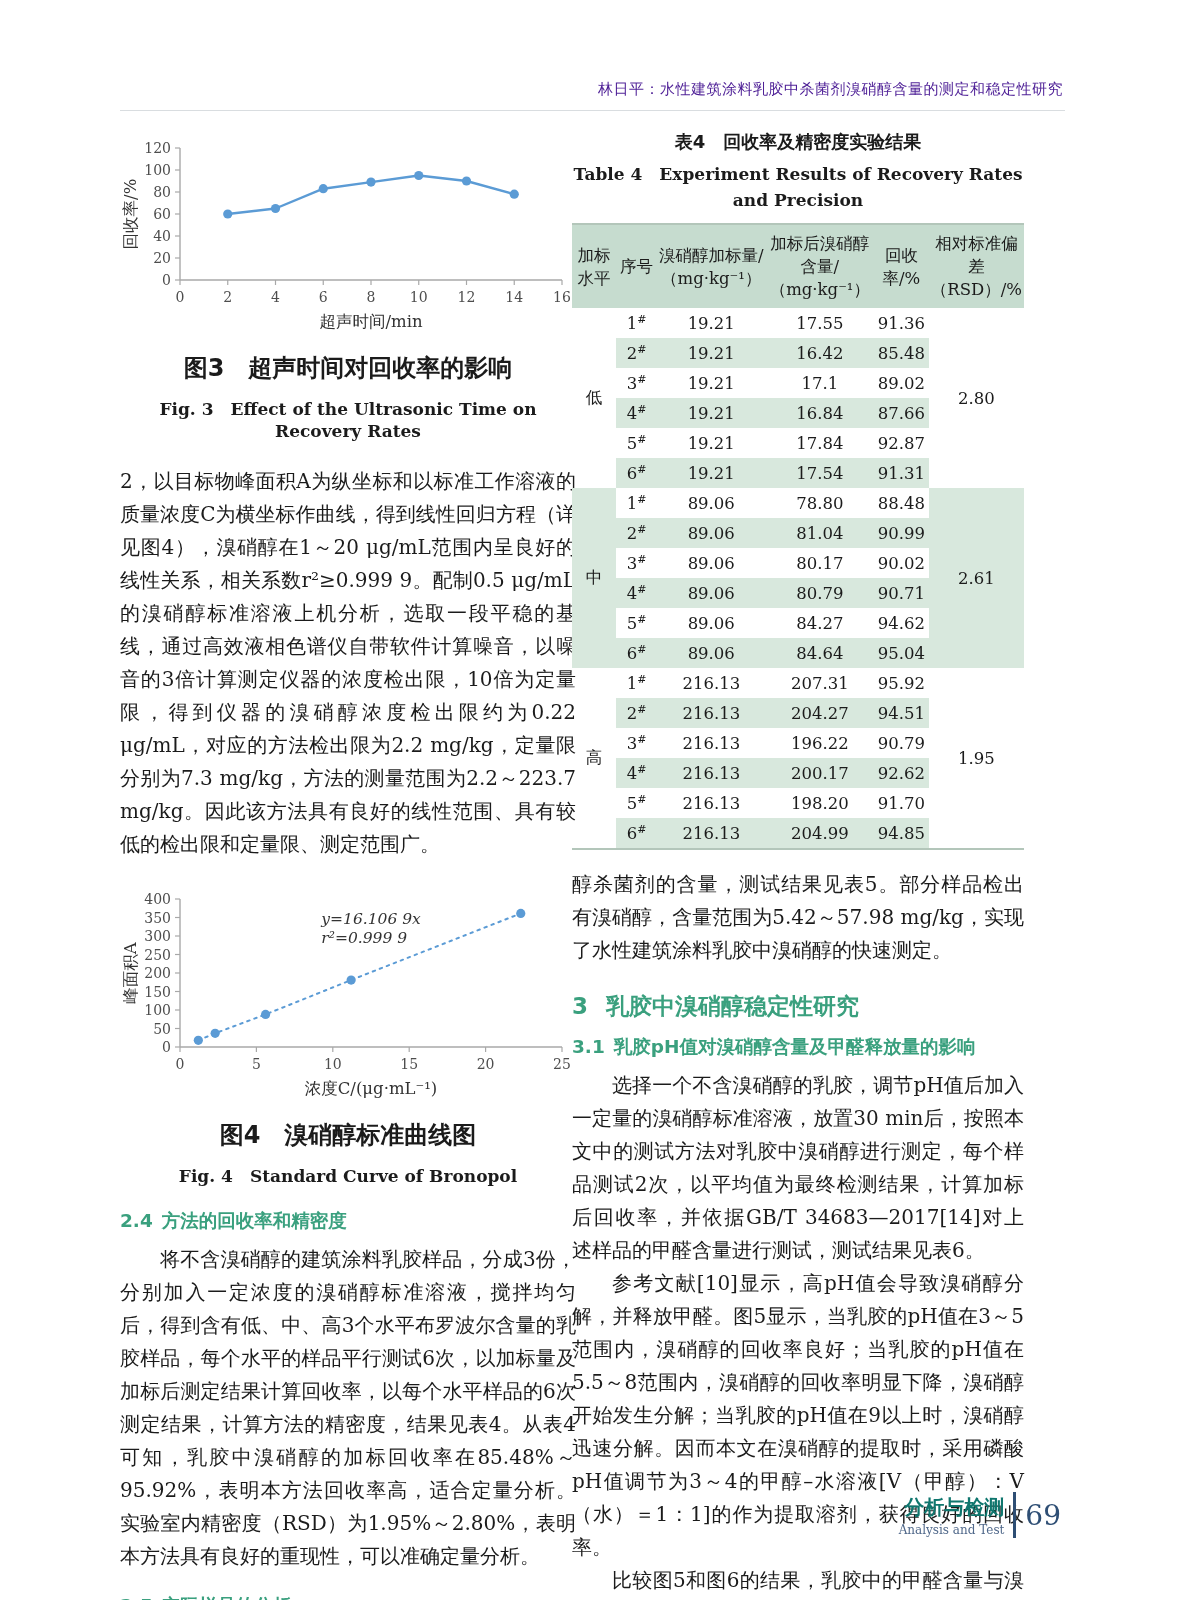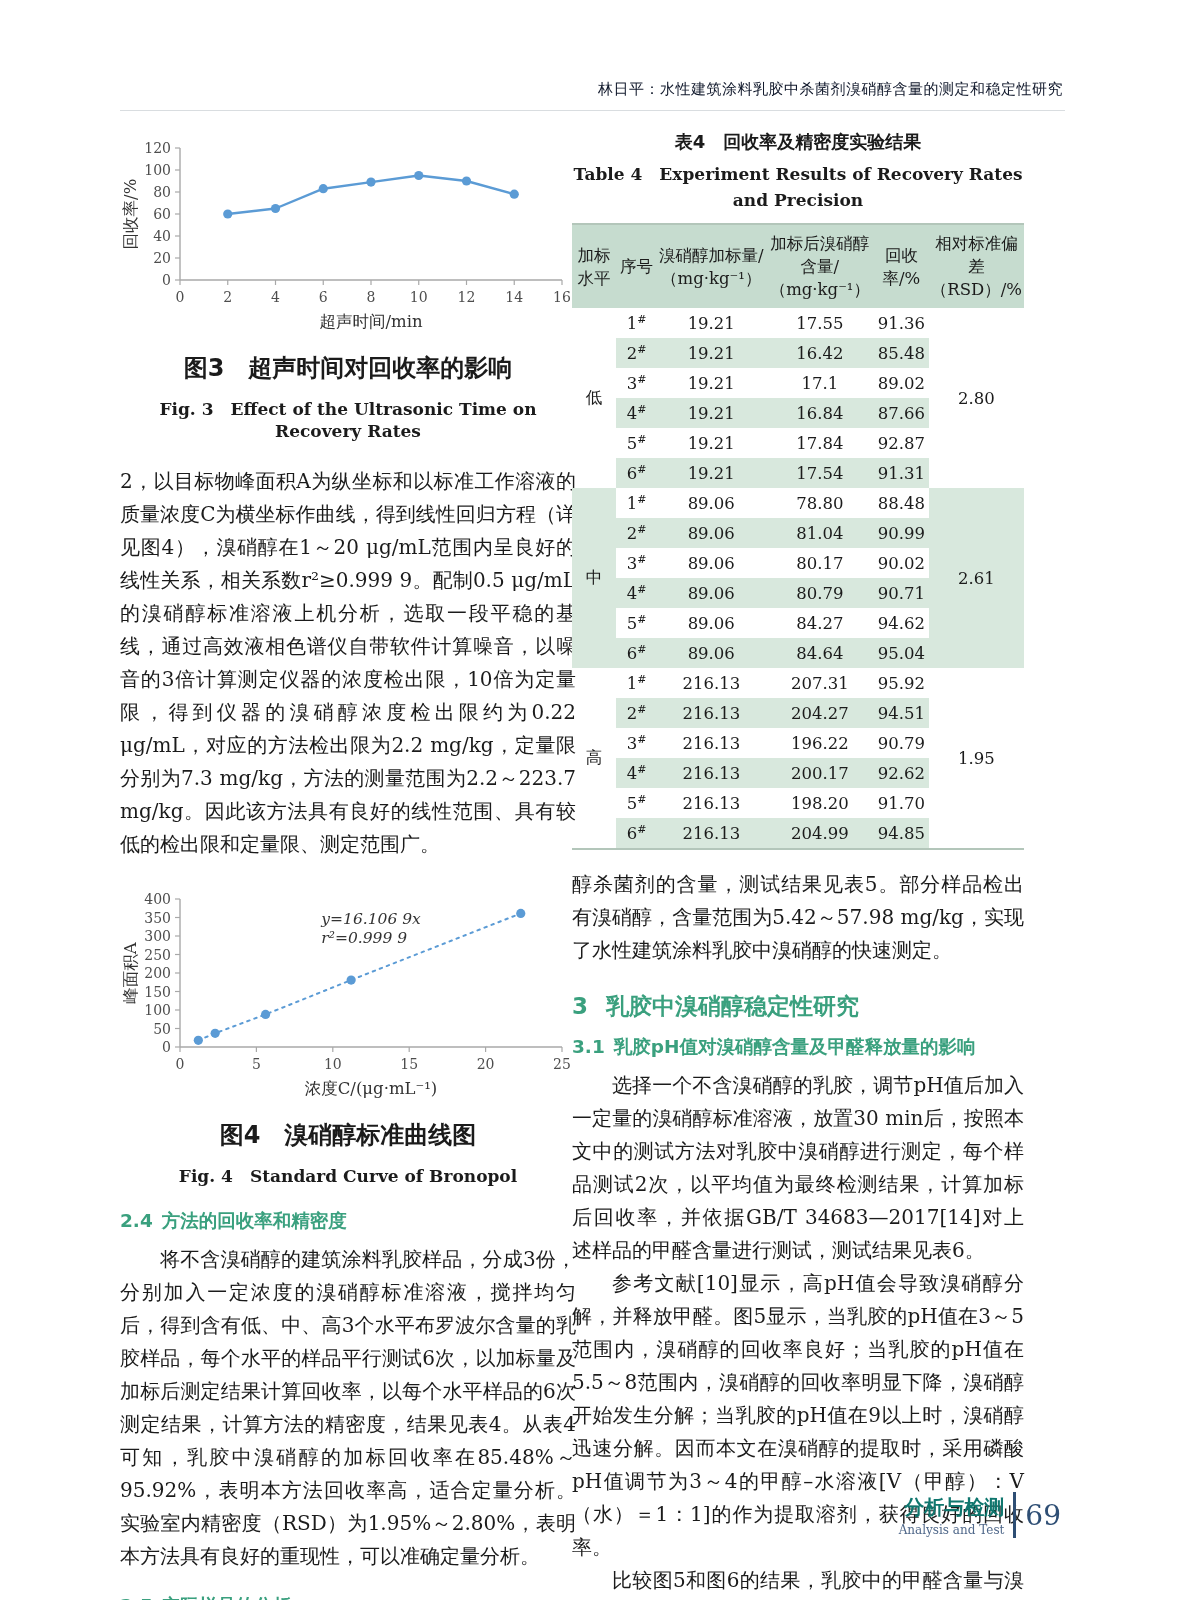--- a/index.html
+++ b/index.html
@@ -1,21 +1,21 @@
 <!DOCTYPE html>
 <html><head>
 <meta charset="utf-8">
 <style>
   html,body{margin:0;padding:0;background:#ffffff;}
   .page{position:relative;width:1187px;height:1600px;background:#fff;overflow:hidden;
         font-family:"DejaVu Serif","Liberation Serif",serif;color:#1b1b1b;}
 
   
   .header-title{position:absolute;top:80px;right:124px;font-family:Liberation Sans, sans-serif;
-        font-size:15px;color:#0f172a;letter-spacing:.5px;}
+        font-size:15px;color:#4c1d95;letter-spacing:.5px;}
   .header-rule{position:absolute;top:110px;left:120px;width:945px;height:1px;background:#d9dde0;}
 
   .col-left{position:absolute;left:120px;top:134px;width:456px;}
   .col-right{position:absolute;left:572px;top:130px;width:452px;}
 
   .body-p{font-size:20px;line-height:33px;text-align:justify;margin:0;}
   .indent{text-indent:2em;} .mt18{margin-top:18px;} .mt24{margin-top:24px;}
 
   figure{margin:0;padding:0;}
   .cap-zh{font-family:"DejaVu Sans","Liberation Sans",sans-serif;font-weight:bold;font-size:24px;

